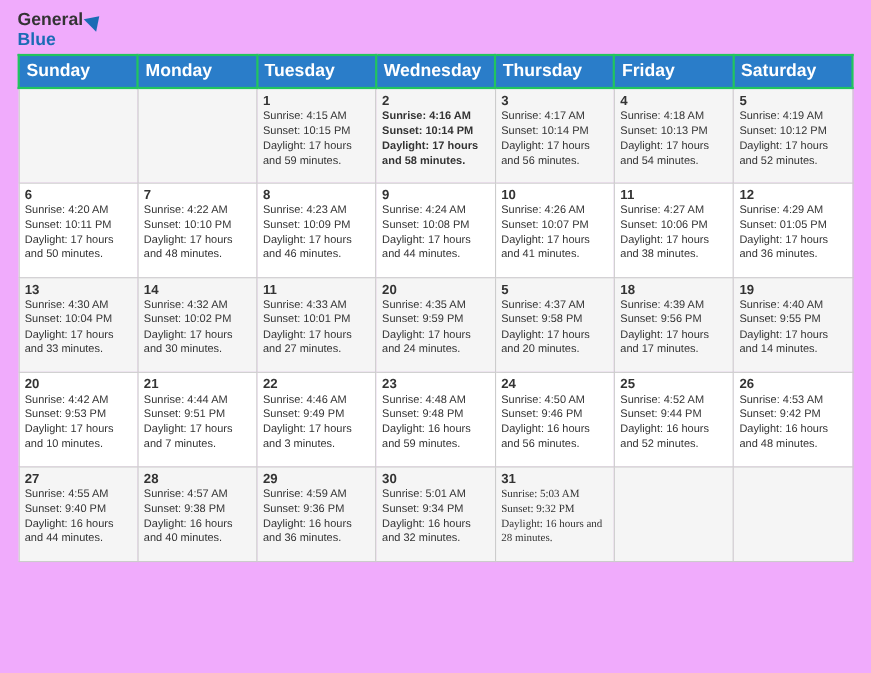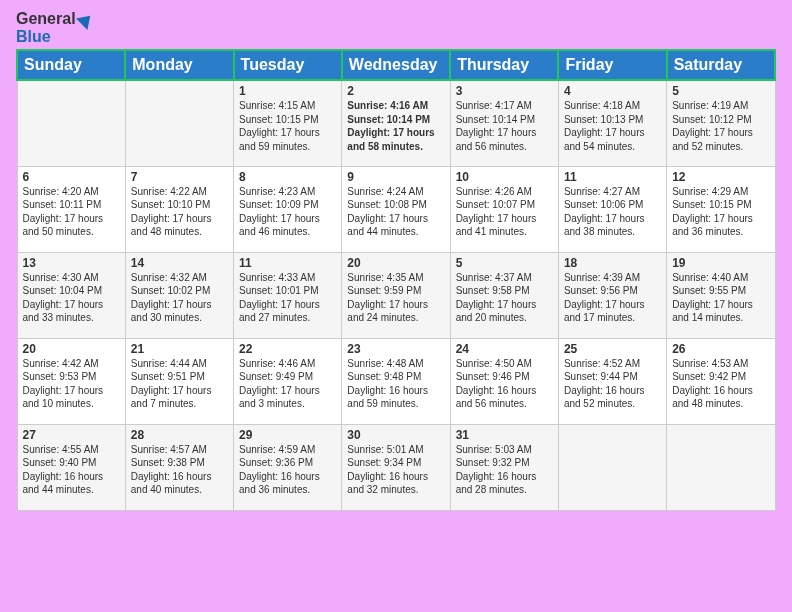--- a/index.html
+++ b/index.html
@@ -179,21 +179,21 @@
           </td>
           <td>
             <span class="day-num">11</span>
             <div class="day-info" style="white-space: pre-line;">Sunrise: 4:27 AM
 Sunset: 10:06 PM
 Daylight: 17 hours and 38 minutes.</div>
           </td>
           <td>
             <span class="day-num">12</span>
             <div class="day-info" style="white-space: pre-line;">Sunrise: 4:29 AM
-Sunset: 10:15 PM
+Sunset: 01:05 PM
 Daylight: 17 hours and 36 minutes.</div>
           </td>
         </tr>
         <tr>
           <td>
             <span class="day-num">13</span>
             <div class="day-info" style="white-space: pre-line;">Sunrise: 4:30 AM
 Sunset: 10:04 PM
 Daylight: 17 hours and 33 minutes.</div>
           </td>
@@ -298,21 +298,21 @@
 Daylight: 16 hours and 36 minutes.</div>
           </td>
           <td>
             <span class="day-num">30</span>
             <div class="day-info" style="white-space: pre-line;">Sunrise: 5:01 AM
 Sunset: 9:34 PM
 Daylight: 16 hours and 32 minutes.</div>
           </td>
           <td>
             <span class="day-num">31</span>
-            <div class="day-info" style="white-space: pre-line;">Sunrise: 5:03 AM
+            <div class="day-info" style="white-space: pre-line; font-family: Liberation Serif, serif;">Sunrise: 5:03 AM
 Sunset: 9:32 PM
 Daylight: 16 hours and 28 minutes.</div>
           </td>
           <td></td>
           <td></td>
         </tr>
       </tbody>
   </table>
 </div>
 

